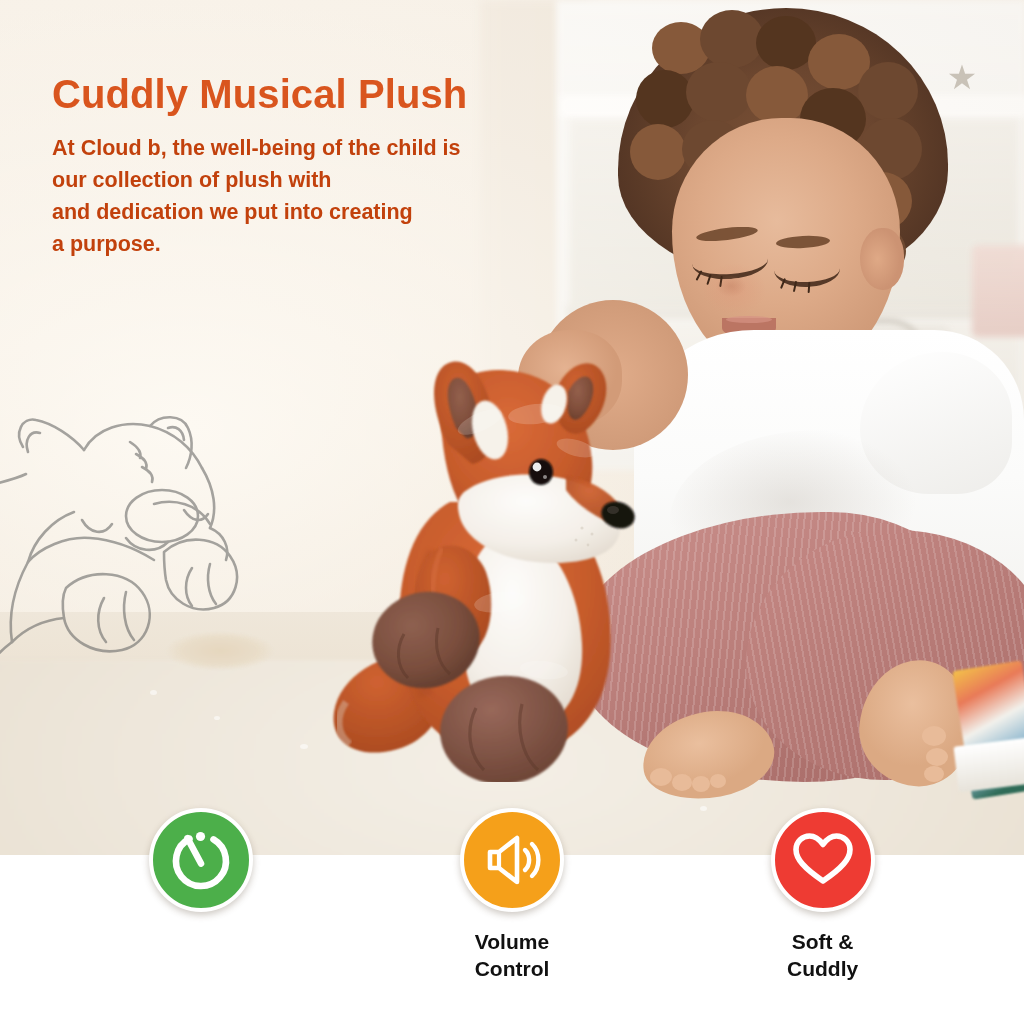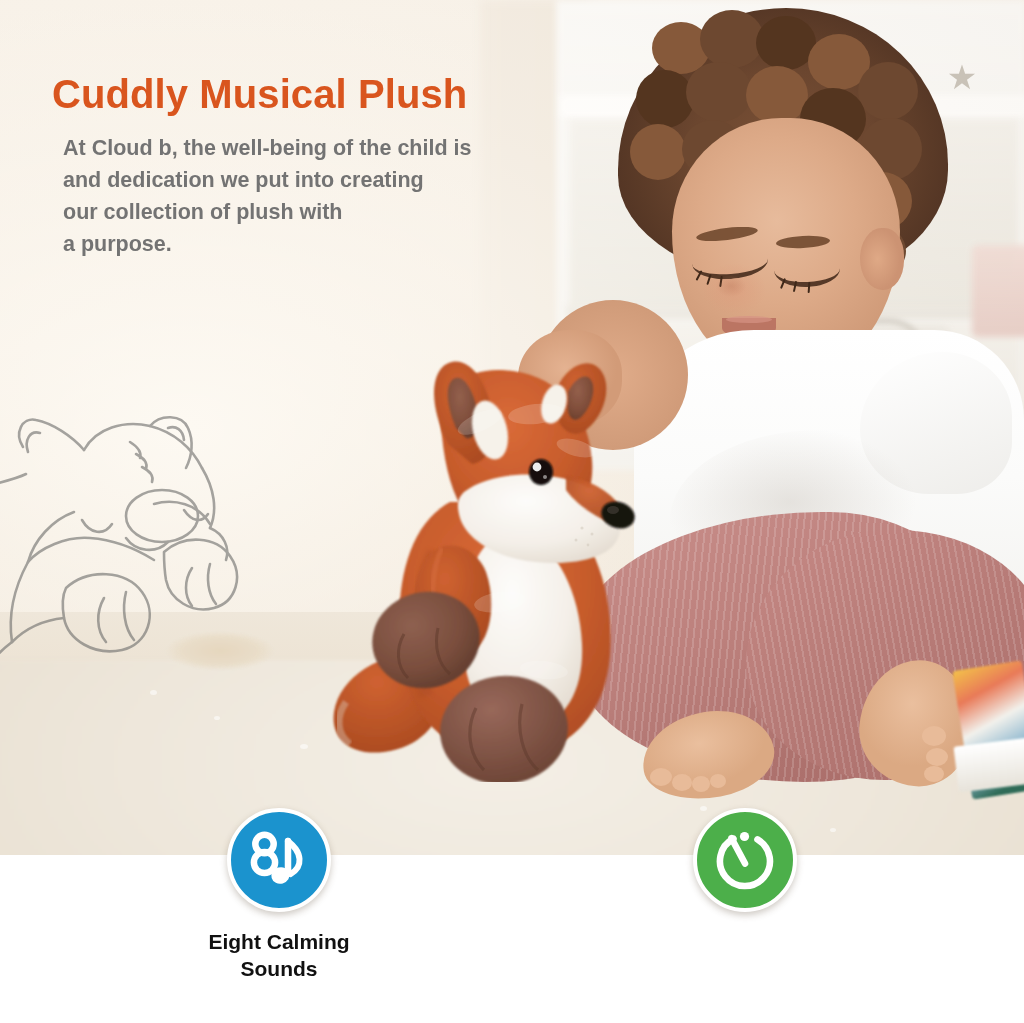--- a/index.html
+++ b/index.html
@@ -188,21 +188,21 @@
   .fox{position:absolute;left:330px;top:352px;width:320px;height:430px;}
 
   
   .headline{
     position:absolute;left:52px;top:72px;
     font-size:40px;font-weight:700;color:#d9551e;letter-spacing:.1px;
     white-space:nowrap;
   }
   .body-copy{
     position:absolute;left:52px;top:132px;width:540px;
-    font-size:21.5px;font-weight:700;line-height:32px;color:#737373;margin-left:11px;
+    font-size:21.5px;font-weight:700;line-height:32px;color:#c2410c;
   }
   .body-copy .ln{display:block;}
 
   
   .band{
     position:absolute;left:0;top:855px;width:1024px;height:168px;background:#ffffff;
   }
   .features{
     position:absolute;left:0;top:808px;width:1024px;height:215px;
     display:flex;justify-content:space-around;align-items:flex-start;
@@ -462,58 +462,67 @@
       <ellipse cx="246" cy="96" rx="20" ry="8" transform="rotate(16 246 96)"></ellipse>
       <ellipse cx="170" cy="250" rx="26" ry="10" transform="rotate(-8 170 250)"></ellipse>
       <ellipse cx="214" cy="318" rx="24" ry="9" transform="rotate(6 214 318)"></ellipse>
     </g>
   </svg>
 
   <div class="headline">Cuddly Musical Plush</div>
 
   <div class="body-copy">
     <span class="ln">At Cloud b, the well-being of the child is</span>
+    <span class="ln">our collection of plush with</span>
     <span class="ln">and dedication we put into creating</span>
-    <span class="ln">our collection of plush with</span>
     <span class="ln">a purpose.</span>
   </div>
 
   <div class="band"></div>
 
   <div class="features">
 
-    <div class="feature">
-      <div class="badge" style="background:#1b93ce;">
-        <svg width="70" height="70" viewBox="0 0 70 70">
-
-          <g fill="none" stroke="#ffffff" stroke-width="6.5" stroke-linecap="round">
-            <circle cx="20.5" cy="19" r="9.2"></circle>
-            <circle cx="20.5" cy="37.5" r="10.6"></circle>
-          </g>
-
-          <path d="M44 16 C50 21 55 26 55.5 34 C56 41 52 46 46.5 49" fill="none" stroke="#ffffff" stroke-width="6" stroke-linecap="round"></path>
-          <path d="M44 16 L44 48" fill="none" stroke="#ffffff" stroke-width="6.5" stroke-linecap="round"></path>
-          <ellipse cx="36.5" cy="50.5" rx="9.2" ry="8.2" fill="#ffffff" transform="rotate(-16 36.5 50.5)"></ellipse>
-        </svg>
-      </div>
-      <div class="feat-label">
-        <div>Eight Calming</div>
-        <div>Sounds</div>
-      </div>
-    </div>
 
     <div class="feature">
       <div class="badge" style="background:#4caf4a;">
         <svg width="70" height="70" viewBox="0 0 70 70">
 
           <path d="M23.5 13.8 A25 25 0 1 0 47.5 14.4" fill="none" stroke="#ffffff" stroke-width="6.6" stroke-linecap="round"></path>
 
           <path d="M35 38.5 L21.5 13.2" fill="none" stroke="#ffffff" stroke-width="6.6" stroke-linecap="round"></path>
 
           <circle cx="34.5" cy="11.5" r="4.6" fill="#ffffff"></circle>
         </svg>
       </div>
     </div>
 
-
+    <div class="feature">
+      <div class="badge" style="background:#f5a01a;">
+        <svg width="70" height="70" viewBox="0 0 70 70">
+
+          <path d="M13 27 L22 27 L40 13 L40 57 L22 43 L13 43 Z" fill="none" stroke="#ffffff" stroke-width="4.6" stroke-linejoin="round" stroke-linecap="round"></path>
+          <path d="M22 27 L22 43" fill="none" stroke="#ffffff" stroke-width="4.2"></path>
+
+          <path d="M48 25 C53.5 30 53.5 40 48 45" fill="none" stroke="#ffffff" stroke-width="4.4" stroke-linecap="round"></path>
+          <path d="M55 19 C63.5 27 63.5 43 55 51" fill="none" stroke="#ffffff" stroke-width="4.4" stroke-linecap="round"></path>
+        </svg>
+      </div>
+      <div class="feat-label">
+        <div>Volume</div>
+        <div>Control</div>
+      </div>
+    </div>
+
+    <div class="feature">
+      <div class="badge" style="background:#ee3b33;">
+        <svg width="70" height="70" viewBox="0 0 70 70">
+          <path d="M35 56 C16 43 8 34 8 24.5 C8 16.5 14.5 11 21.5 11 C27 11 31.5 14.5 35 19.5
+                   C38.5 14.5 43 11 48.5 11 C55.5 11 62 16.5 62 24.5 C62 34 54 43 35 56 Z" fill="none" stroke="#ffffff" stroke-width="5.6" stroke-linejoin="round"></path>
+        </svg>
+      </div>
+      <div class="feat-label">
+        <div>Soft &amp;</div>
+        <div>Cuddly</div>
+      </div>
+    </div>
 
   </div>
 </div>
 
 </body></html>

